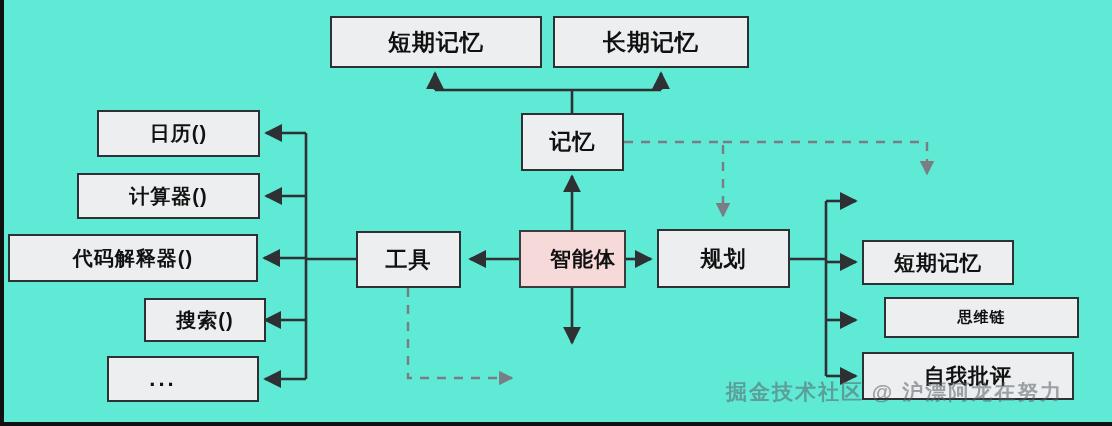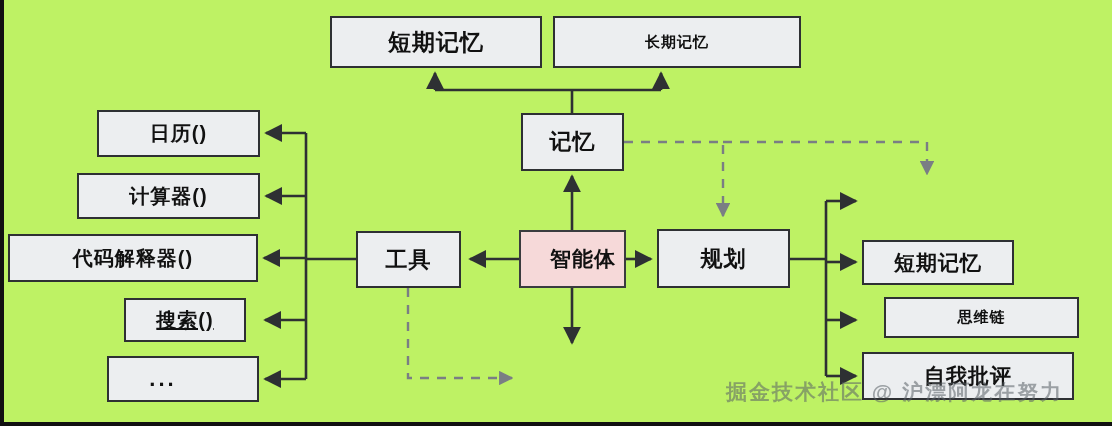--- a/index.html
+++ b/index.html
@@ -4,21 +4,21 @@
 <style>
   html, body {
     margin: 0;
     padding: 0;
     background: #ffffff;
   }
   #canvas {
     position: relative;
     width: 1112px;
     height: 426px;
-    background: #bef264;
+    background: #5eead4;
     border-left: 4px solid #111;
     border-bottom: 4px solid #111;
     box-sizing: border-box;
     overflow: hidden;
     font-family: "Liberation Sans", "DejaVu Sans", sans-serif;
   }
   #wires {
     position: absolute;
     left: 0; top: 0;
     width: 1112px;
@@ -110,31 +110,31 @@
 
       <path d="M 404 288 L 404 378 L 508 378" marker-end="url(#arrow-dash)"></path>
 
       <path d="M 620 142 L 719 142 L 719 216" marker-end="url(#arrow-dash)"></path>
       <path d="M 719 142 L 923 142 L 923 174" marker-end="url(#arrow-dash)"></path>
     </g>
   </svg>
 
   <div class="node" style="left:326px; top:16px; width:212px; height:52px; font-size:23px;">短期记忆</div>
 
-  <div class="node" style="left:549px; top:16px; width:248px; height:52px; font-size:15px;">长期记忆</div>
+  <div class="node" style="left:549px; top:16px; width:196px; height:52px; font-size:23px;">长期记忆</div>
 
   <div class="node" style="left:517px; top:113px; width:103px; height:58px; font-size:22px;">记忆</div>
 
   <div class="node" style="left:93px; top:110px; width:163px; height:47px; font-size:20px;">日历()</div>
 
   <div class="node" style="left:73px; top:173px; width:183px; height:46px; font-size:20px;">计算器()</div>
 
   <div class="node" style="left:4px; top:234px; width:250px; height:48px; font-size:20px;">代码解释器()</div>
 
-  <div class="node" style="left:120px; top:298px; width:122px; height:44px; font-size:20px;text-decoration:underline;">搜索()</div>
+  <div class="node" style="left:140px; top:298px; width:122px; height:44px; font-size:20px;">搜索()</div>
 
   <div class="node ellipsis" style="left:103px; top:356px; width:152px; height:46px; font-size:22px;">...</div>
 
   <div class="node" style="left:352px; top:231px; width:105px; height:57px; font-size:22px;">工具</div>
 
   <div class="node agent" style="left:515px; top:230px; width:107px; height:58px; font-size:21px;">智能体</div>
 
 
   <div class="node" style="left:653px; top:229px; width:133px; height:59px; font-size:22px;">规划</div>
 

